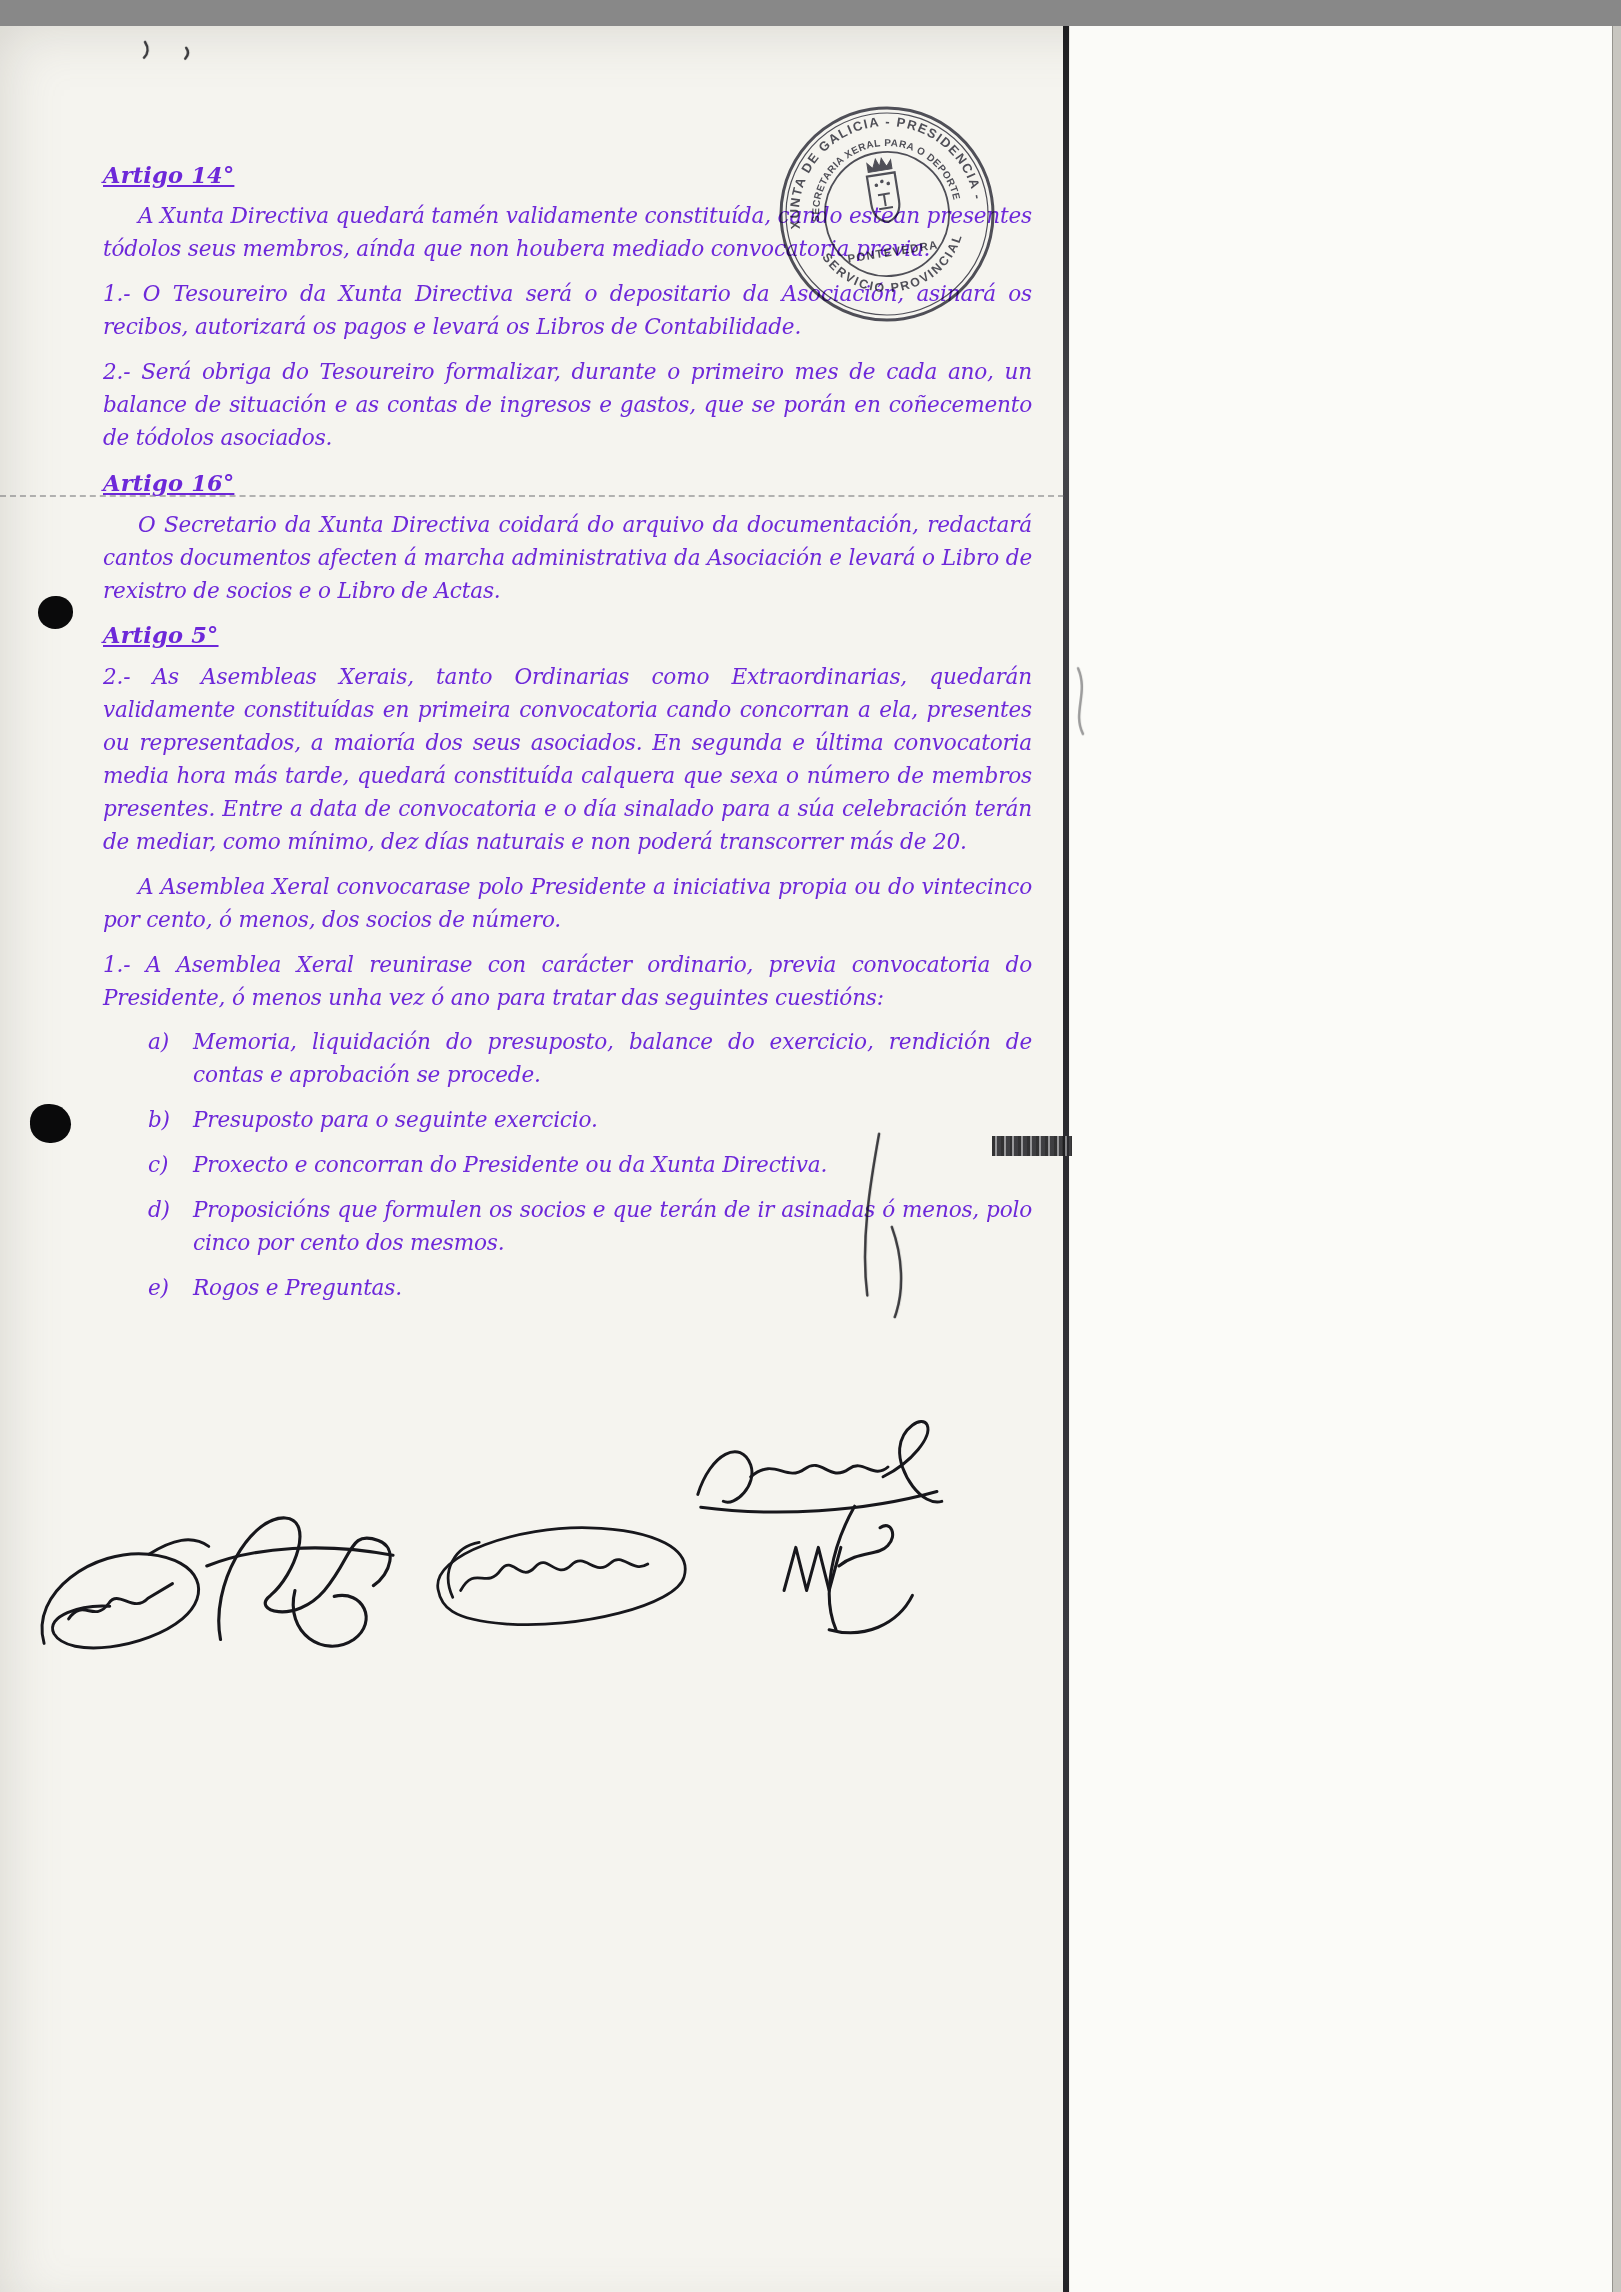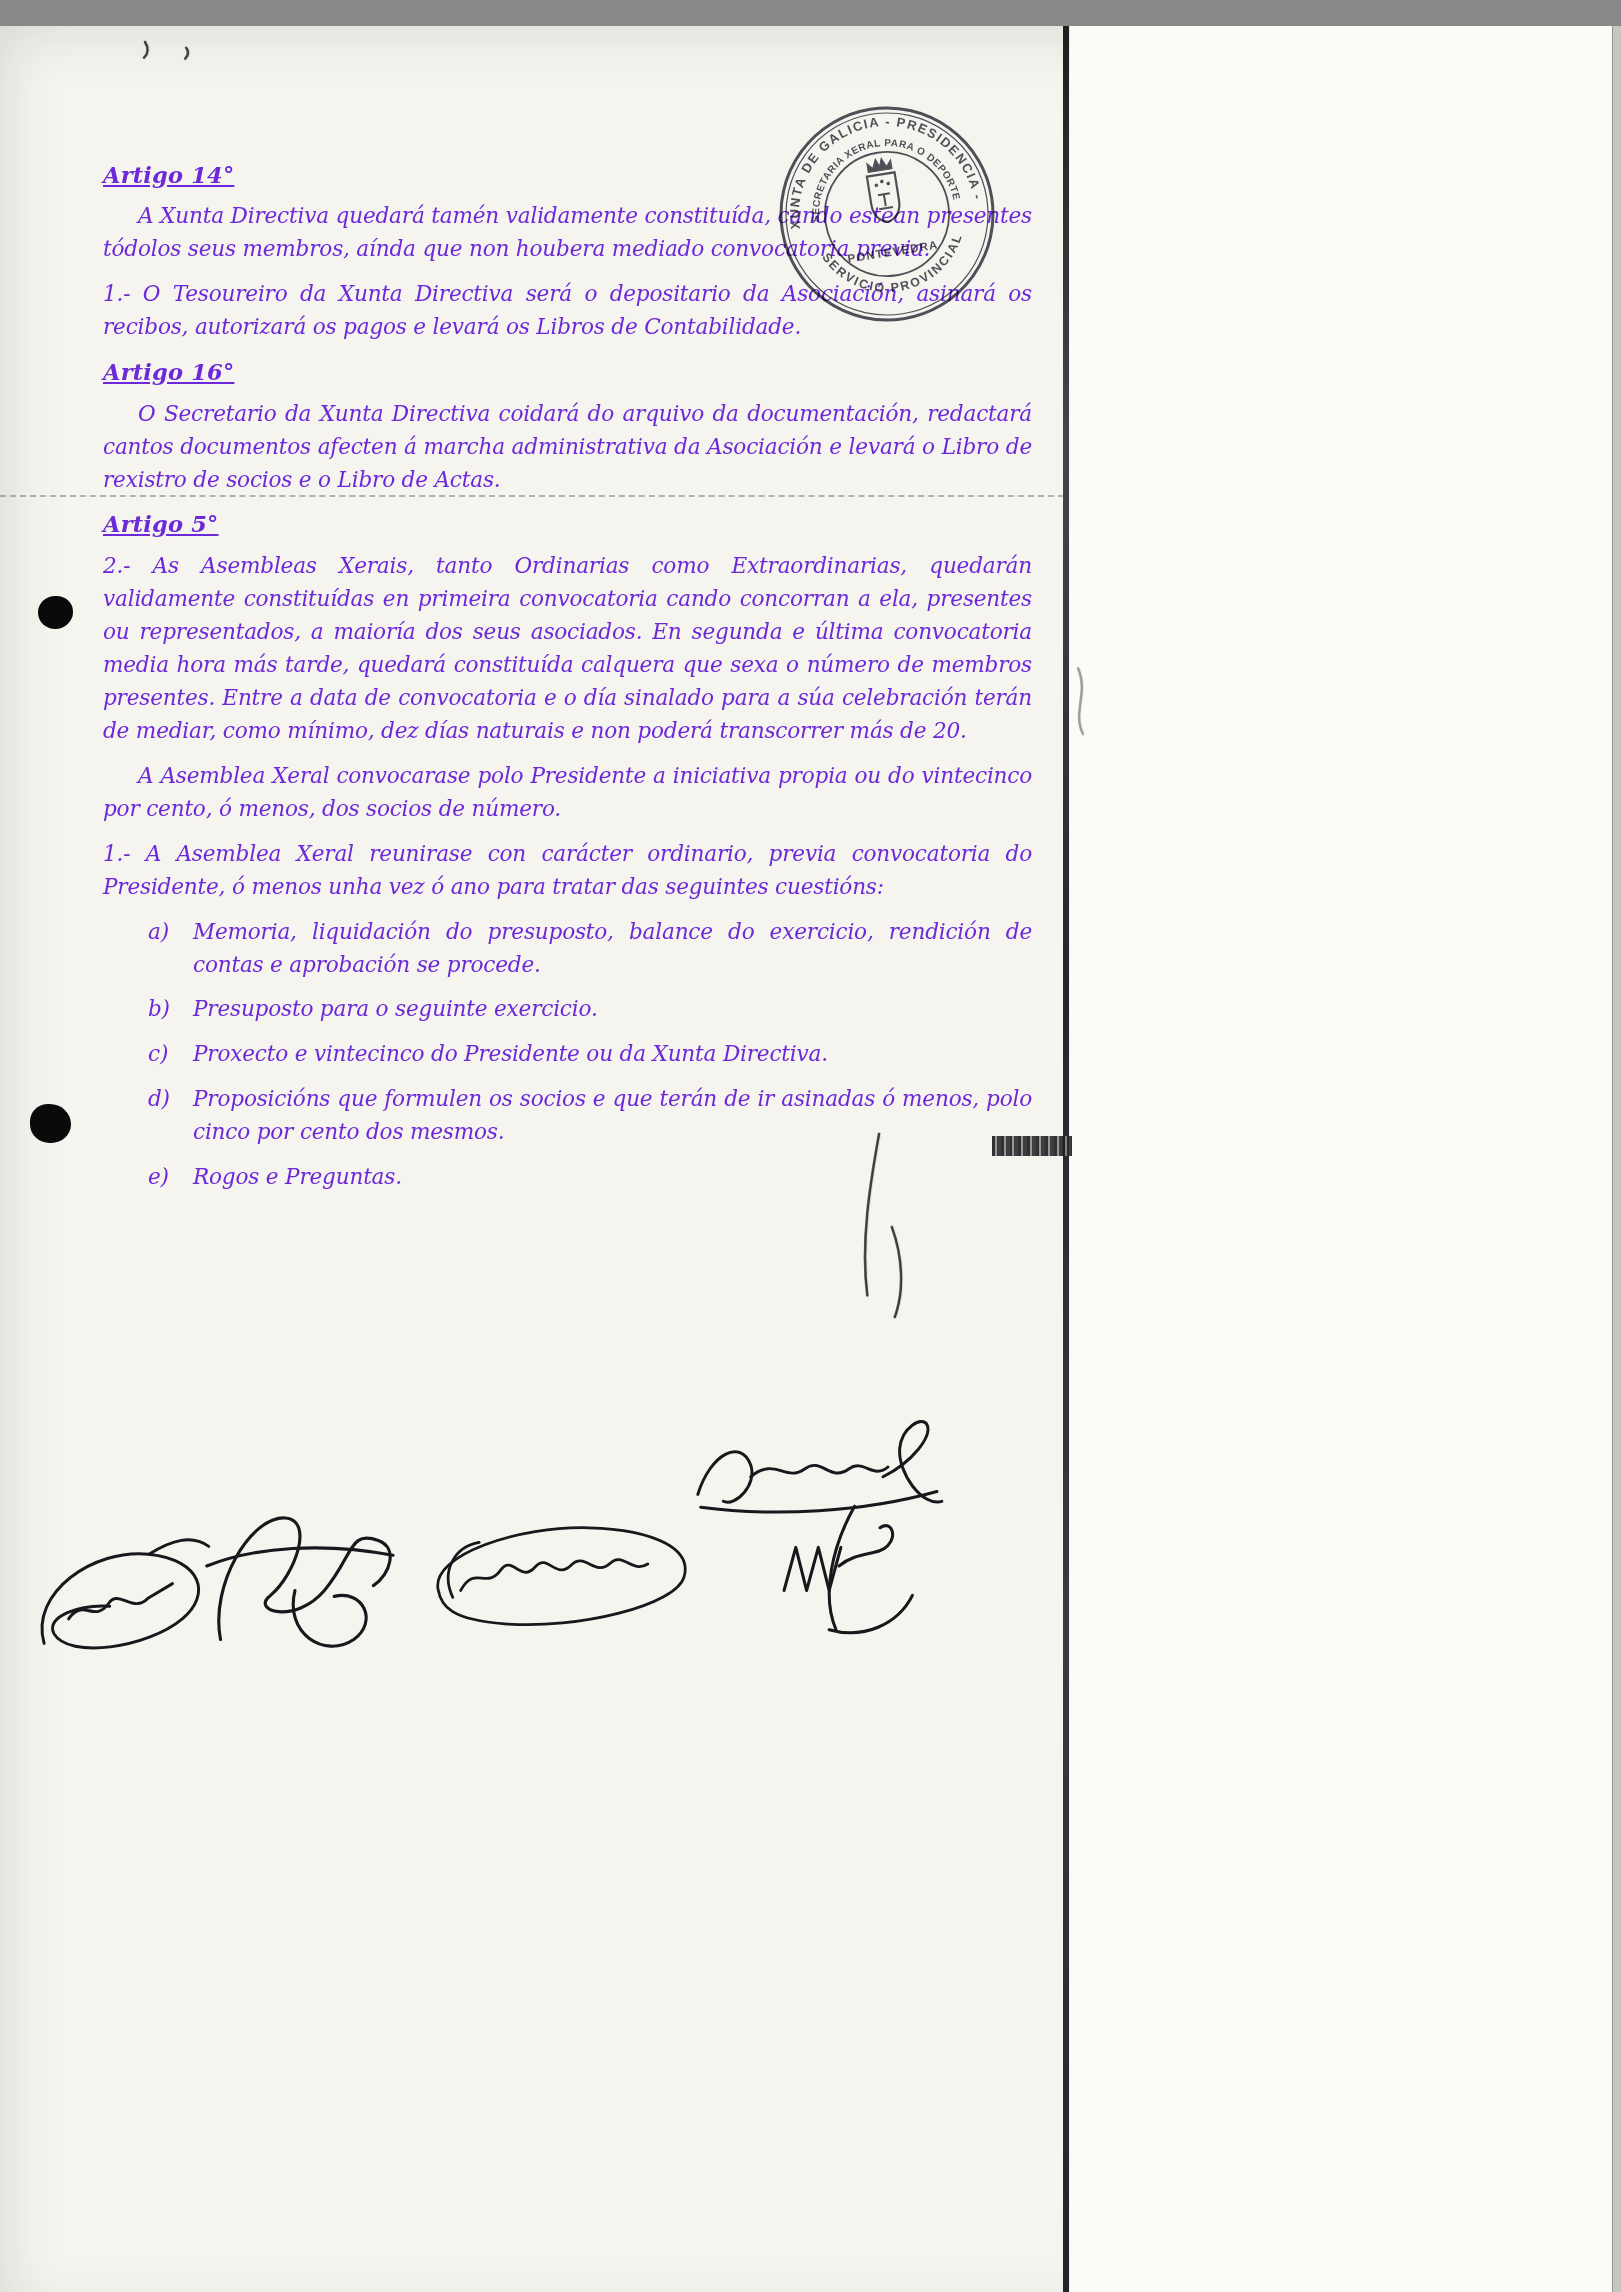--- a/index.html
+++ b/index.html
@@ -79,20 +79,21 @@
 
   <main class="content">
 
     <section class="article">
       <h2 class="article-title">Artigo 14°</h2>
       <p class="body first">A Xunta Directiva quedará tamén validamente constituída, cando estean presentes tódolos seus membros, aínda que non houbera mediado convocatoria previa.</p>
     </section>
 
     <section class="article">
       <p class="body">1.- O Tesoureiro da Xunta Directiva será o depositario da Asociación, asinará os recibos, autorizará os pagos e levará os Libros de Contabilidade.</p>
+      <p class="body">2.- Será obriga do Tesoureiro formalizar, durante o primeiro mes de cada ano, un balance de situación e as contas de ingresos e gastos, que se porán en coñecemento de tódolos asociados.</p>
     </section>
 
     <section class="article">
       <h2 class="article-title">Artigo 16°</h2>
       <p class="body first">O Secretario da Xunta Directiva coidará do arquivo da documentación, redactará cantos documentos afecten á marcha administrativa da Asociación e levará o Libro de rexistro de socios e o Libro de Actas.</p>
     </section>
 
     <section class="article">
       <h2 class="article-title">Artigo 5°</h2>
       <p class="body">2.- As Asembleas Xerais, tanto Ordinarias como Extraordinarias, quedarán validamente constituídas en primeira convocatoria cando concorran a ela, presentes ou representados, a maioría dos seus asociados. En segunda e última convocatoria media hora más tarde, quedará constituída calquera que sexa o número de membros presentes. Entre a data de convocatoria e o día sinalado para a súa celebración terán de mediar, como mínimo, dez días naturais e non poderá transcorrer más de 20.</p>
@@ -105,21 +106,21 @@
       <div class="item">
         <span class="item-label">a)</span>
         <span class="item-text">Memoria, liquidación do presuposto, balance do exercicio, rendición de contas e aprobación se procede.</span>
       </div>
       <div class="item">
         <span class="item-label">b)</span>
         <span class="item-text">Presuposto para o seguinte exercicio.</span>
       </div>
       <div class="item">
         <span class="item-label">c)</span>
-        <span class="item-text">Proxecto e vintecinco do Presidente ou da Xunta Directiva.</span>
+        <span class="item-text">Proxecto e concorran do Presidente ou da Xunta Directiva.</span>
       </div>
       <div class="item">
         <span class="item-label">d)</span>
         <span class="item-text">Proposicións que formulen os socios e que terán de ir asinadas ó menos, polo cinco por cento dos mesmos.</span>
       </div>
       <div class="item">
         <span class="item-label">e)</span>
         <span class="item-text">Rogos e Preguntas.</span>
       </div>
     </section>

